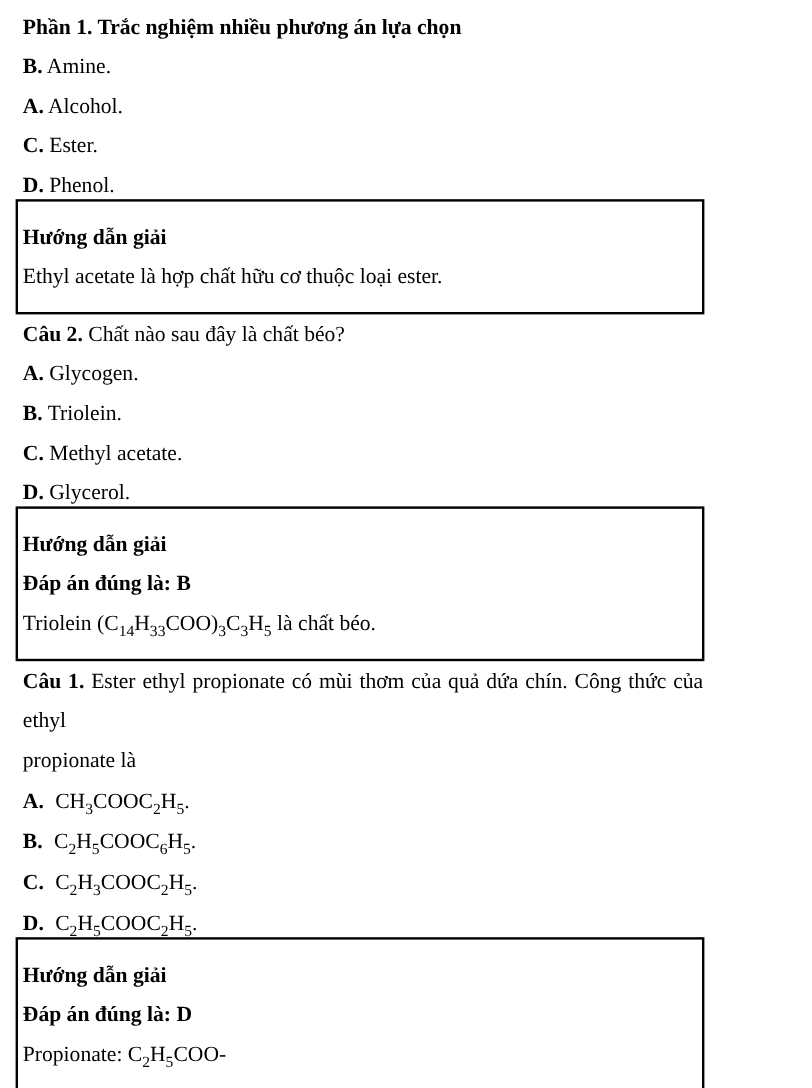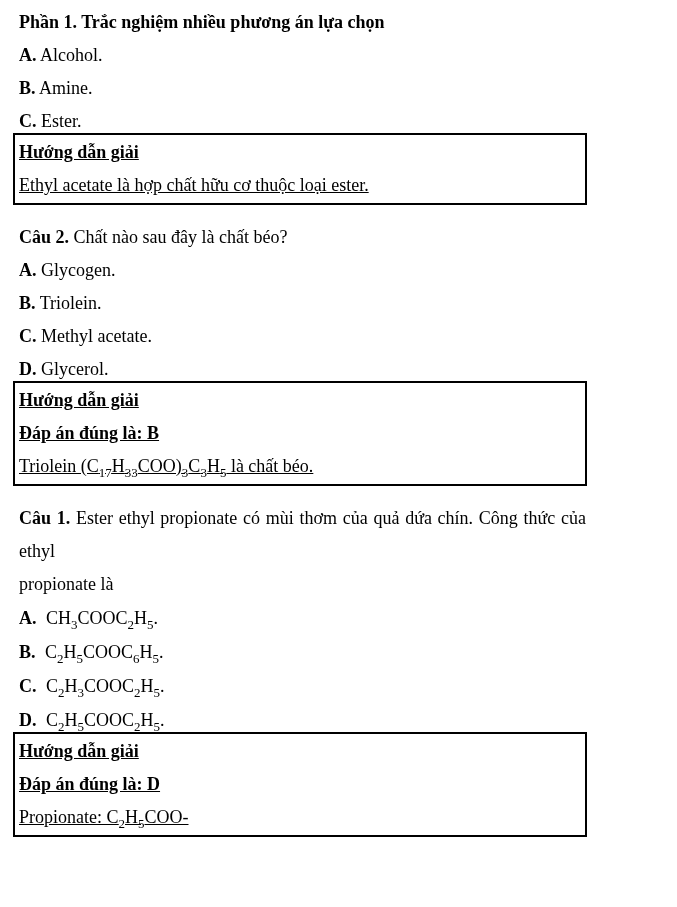--- a/index.html
+++ b/index.html
@@ -24,53 +24,53 @@
   p.opt.frm b.letter { margin-right: 5px; }
   b { font-weight: bold; }
   .jline {
     display: block;
     text-align: justify;
     text-align-last: justify;
   }
   .lastline { display: block; }
   .box {
     border: 2px solid #000000;
-    margin: -5px -1px 16px -6px;
-    padding: 1px 4px;
-    text-decoration: underline;
+    margin: -5px -1px 0 -6px;
+    padding: 13px 4px;
   }
   .box p.ln { line-height: 33px; }
   sub {
     font-size: 13px;
     line-height: 0;
     vertical-align: -5px;
   }
 </style>
 </head>
 <body>
 
 <div class="page">
   <p class="ln"><b>Phần 1. Trắc nghiệm nhiều phương án lựa chọn</b></p>
   <div id="questions">
+      <p class="ln opt"><b class="letter">B.</b> <span>Amine.</span></p>
       <p class="ln opt"><b class="letter">A.</b> <span>Alcohol.</span></p>
-      <p class="ln opt"><b class="letter">B.</b> <span>Amine.</span></p>
       <p class="ln opt"><b class="letter">C.</b> <span>Ester.</span></p>
+      <p class="ln opt"><b class="letter">D.</b> <span>Phenol.</span></p>
       <div class="box">
         <p class="ln"><b>Hướng dẫn giải</b></p>
         <p class="ln">Ethyl acetate là hợp chất hữu cơ thuộc loại ester.</p>
       </div>
       <p class="ln q"><b>Câu 2.</b> <span>Chất nào sau đây là chất béo?</span></p>
       <p class="ln opt"><b class="letter">A.</b> <span>Glycogen.</span></p>
       <p class="ln opt"><b class="letter">B.</b> <span>Triolein.</span></p>
       <p class="ln opt"><b class="letter">C.</b> <span>Methyl acetate.</span></p>
       <p class="ln opt"><b class="letter">D.</b> <span>Glycerol.</span></p>
       <div class="box">
         <p class="ln"><b>Hướng dẫn giải</b></p>
         <p class="ln"><b>Đáp án đúng là: B</b></p>
-        <p class="ln">Triolein (C<sub>17</sub>H<sub>33</sub>COO)<sub>3</sub>C<sub>3</sub>H<sub>5</sub> là chất béo.</p>
+        <p class="ln">Triolein (C<sub>14</sub>H<sub>33</sub>COO)<sub>3</sub>C<sub>3</sub>H<sub>5</sub> là chất béo.</p>
       </div>
       <p class="ln q">
         <span class="jline"><b>Câu 1.</b> Ester ethyl propionate có mùi thơm của quả dứa chín. Công thức của ethyl</span>
         <span class="lastline">propionate là</span>
       </p>
       <p class="ln opt frm"><b class="letter">A.</b> <span>CH<sub>3</sub>COOC<sub>2</sub>H<sub>5</sub>.</span></p>
       <p class="ln opt frm"><b class="letter">B.</b> <span>C<sub>2</sub>H<sub>5</sub>COOC<sub>6</sub>H<sub>5</sub>.</span></p>
       <p class="ln opt frm"><b class="letter">C.</b> <span>C<sub>2</sub>H<sub>3</sub>COOC<sub>2</sub>H<sub>5</sub>.</span></p>
       <p class="ln opt frm"><b class="letter">D.</b> <span>C<sub>2</sub>H<sub>5</sub>COOC<sub>2</sub>H<sub>5</sub>.</span></p>
       <div class="box">

